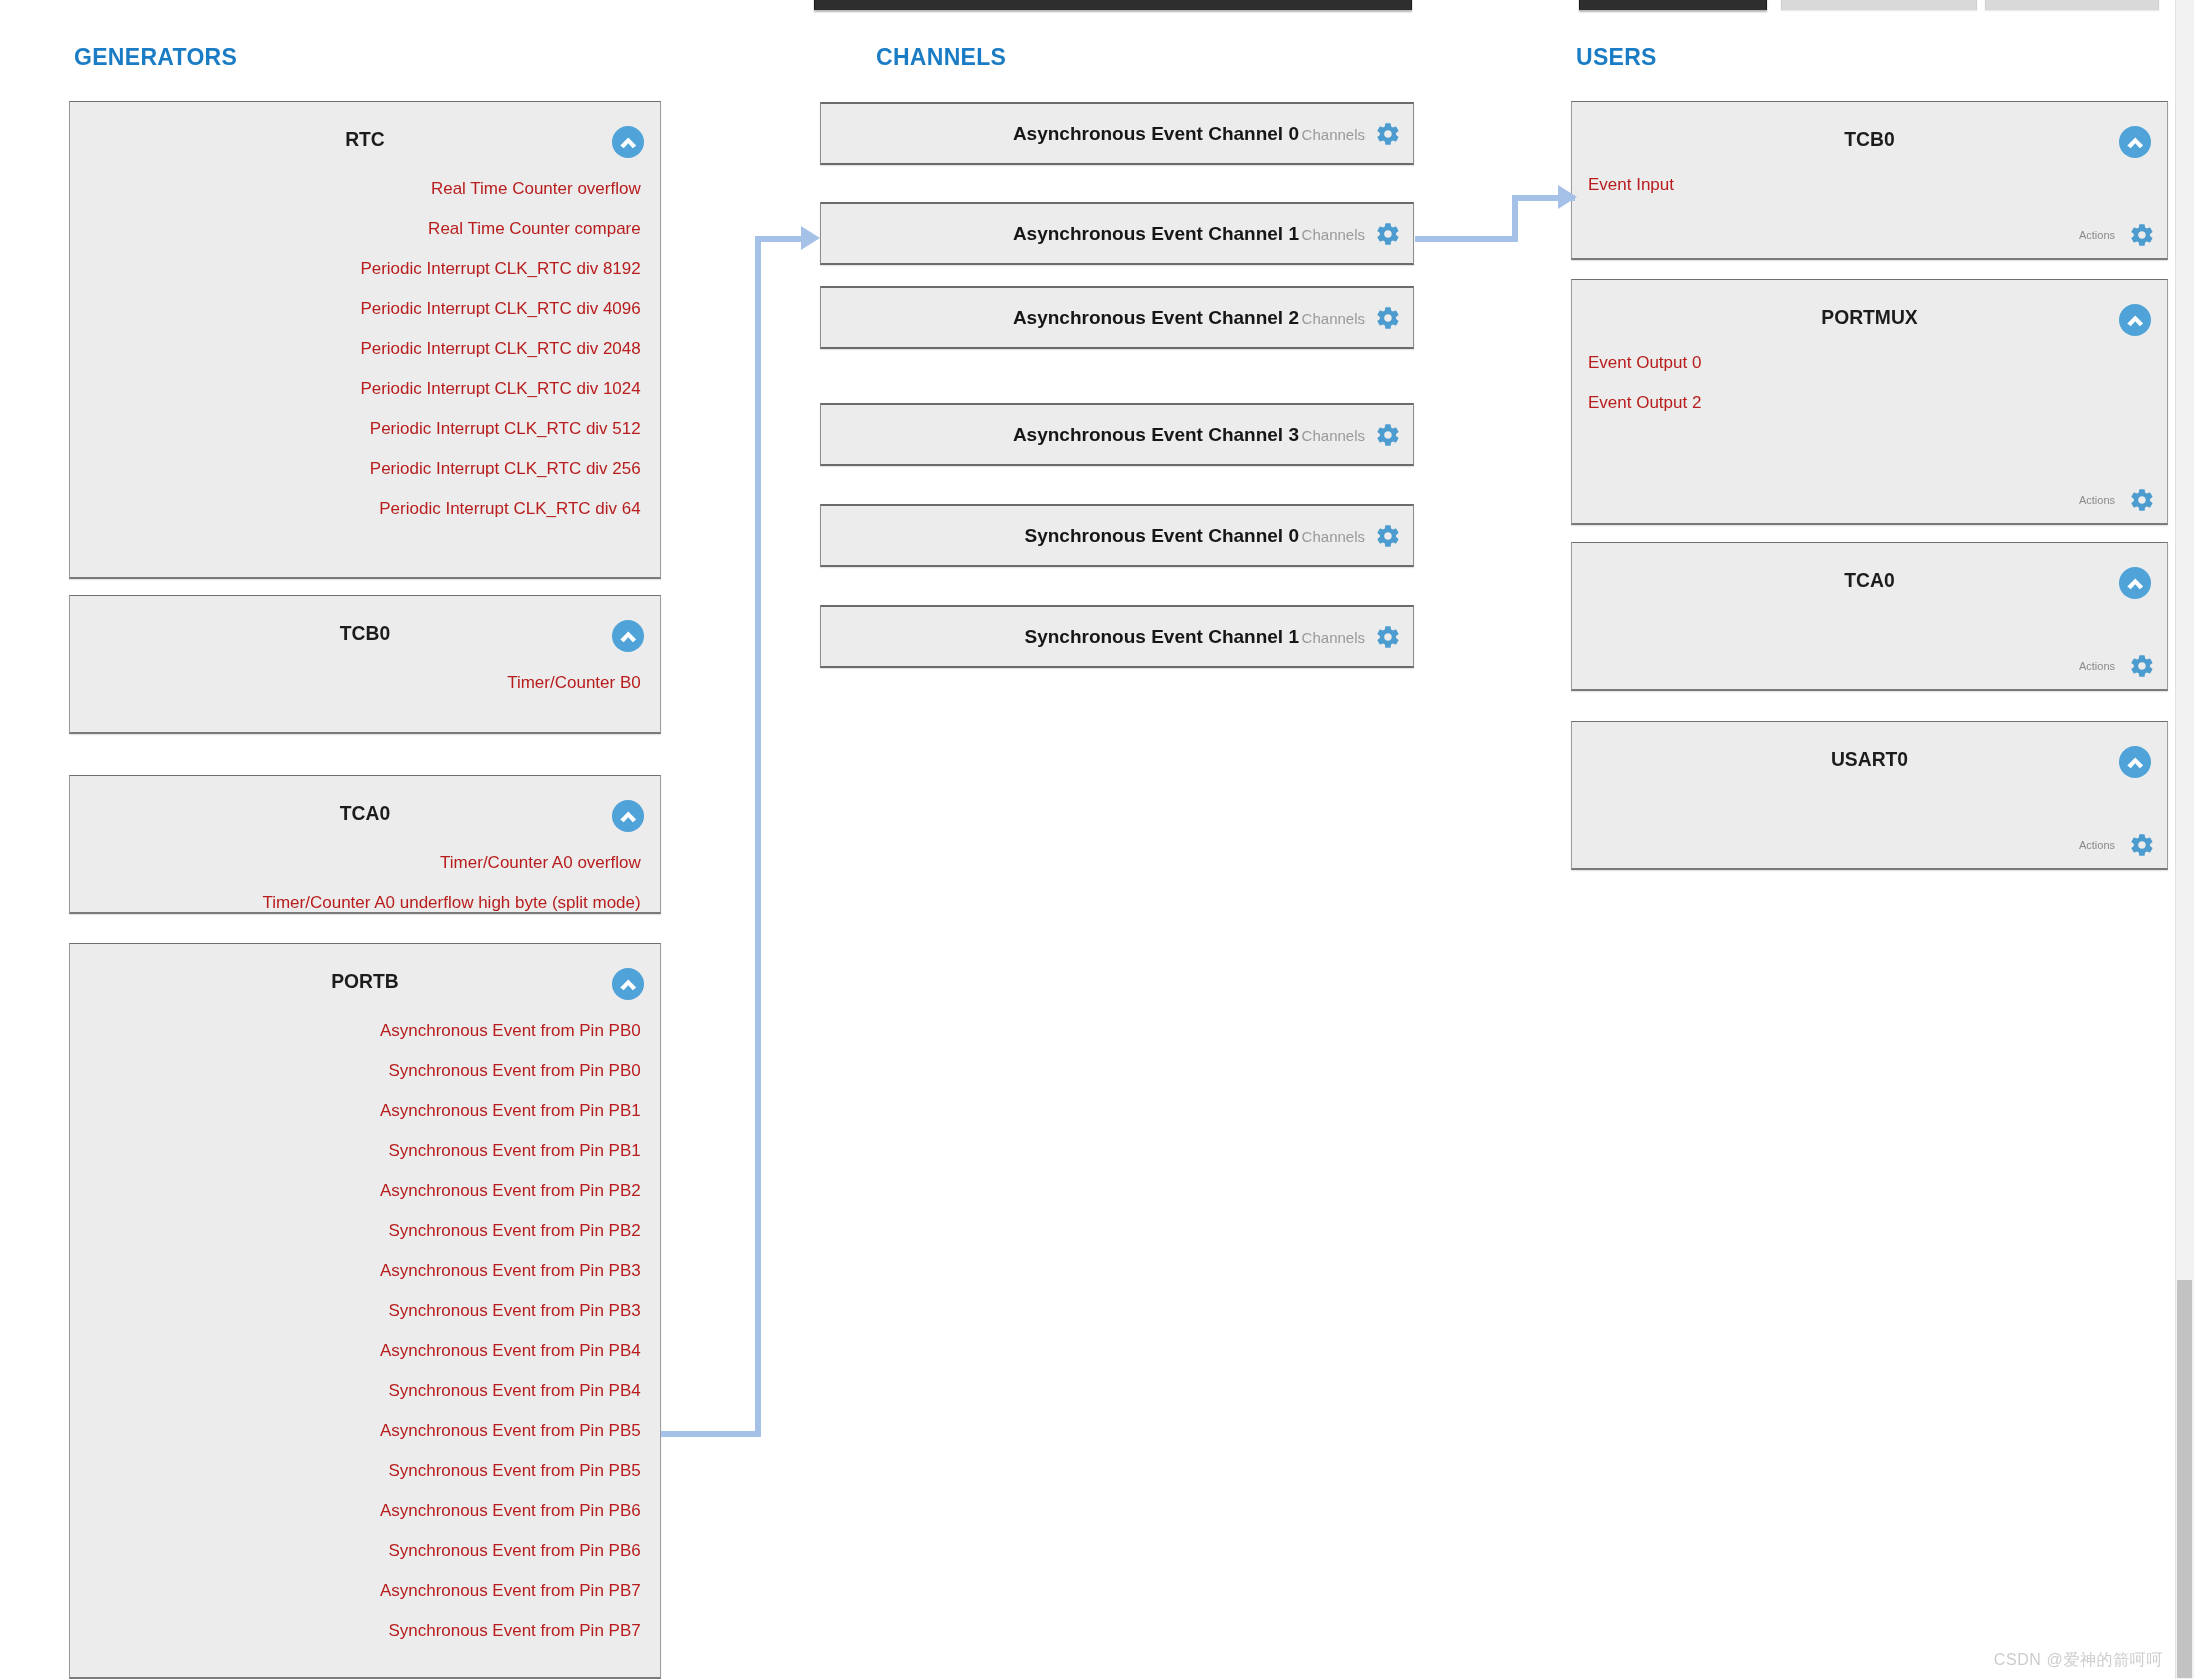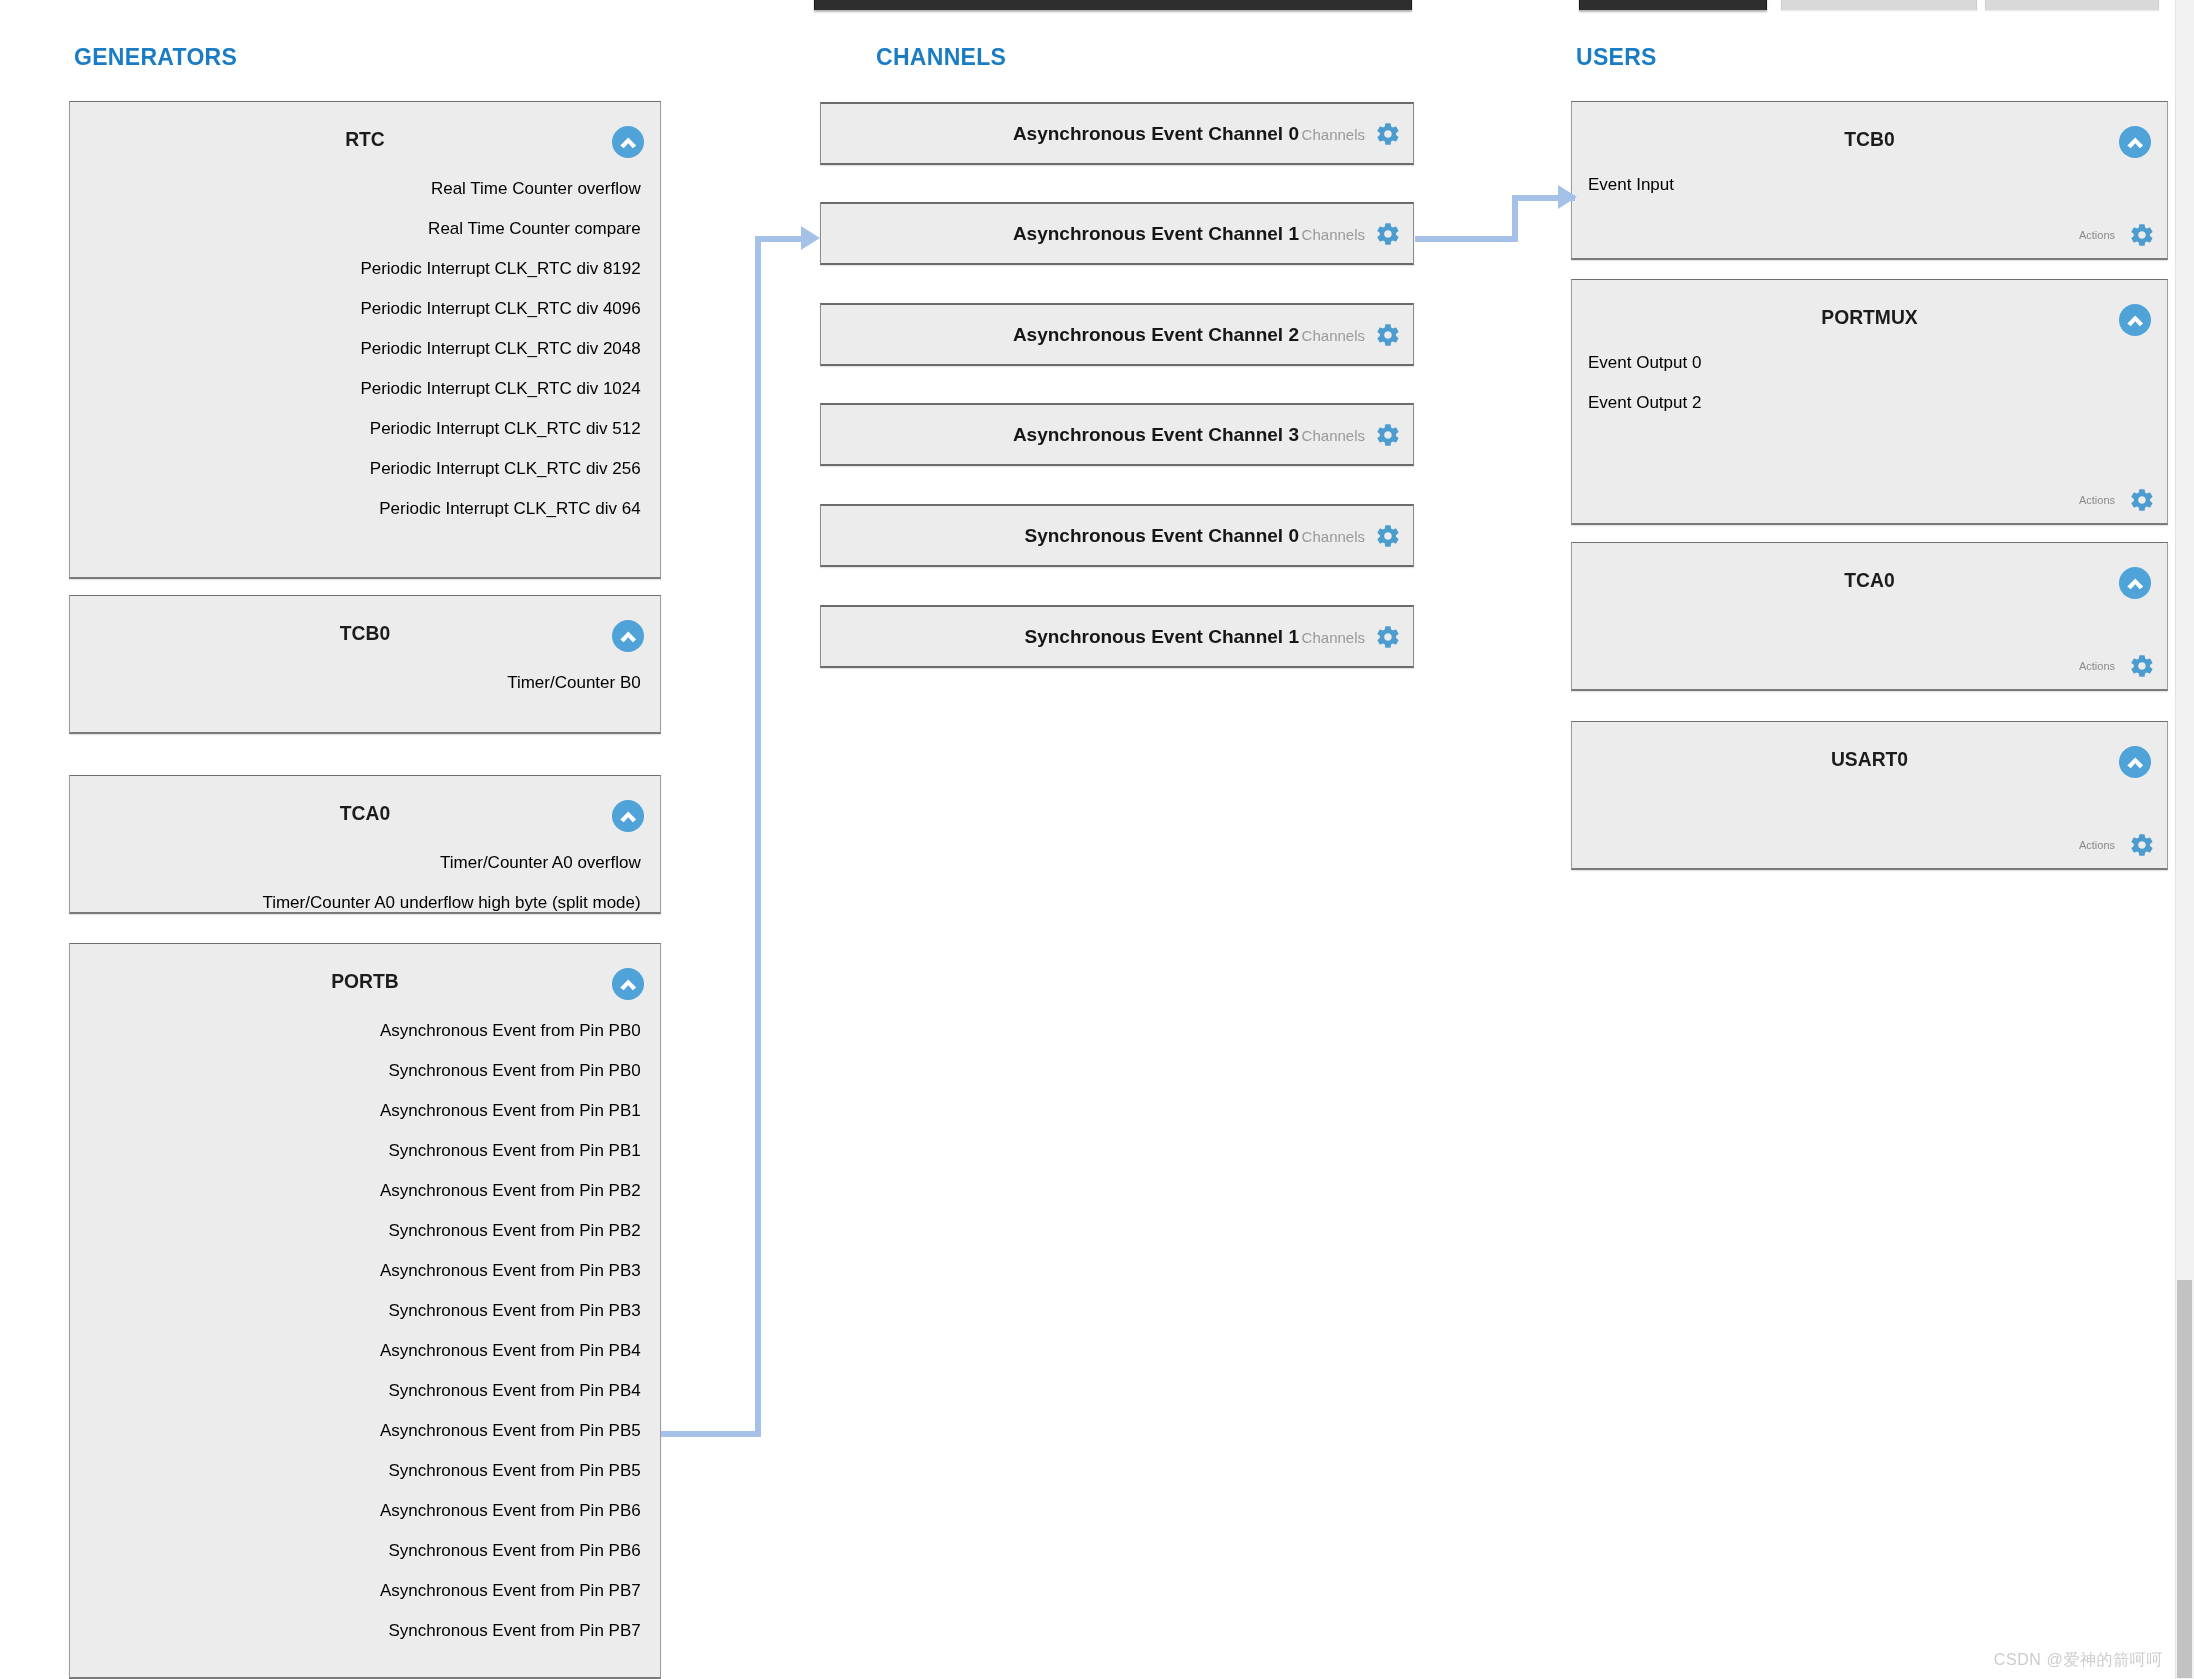--- a/index.html
+++ b/index.html
@@ -55,21 +55,21 @@
   }
   .chev svg { position:absolute; left:5.7px; top:7.4px; }
 
   .gear {
     position: absolute; width: 26px; height: 26px; cursor: pointer;
   }
 
   
   .items { position: absolute; left: 0; right: 19.3px; }
   .item {
-    font-size: 17px; color: #000000; line-height: 40px; height: 40px;
+    font-size: 17px; color: #b91c1c; line-height: 40px; height: 40px;
     white-space: nowrap; overflow: hidden;
   }
   .items.right .item { text-align: right; }
   .items.left  .item { text-align: left; padding-left: 16px; }
 
   .actions-label {
     position: absolute; font-size: 11px; color: #8a8a8a; white-space: nowrap; margin-top: 12px;
   }
 
   
@@ -220,21 +220,21 @@
   <div class="chan" style="top:202px;">
     <div class="chan-name">Asynchronous Event Channel 1</div>
     <div class="chan-sub">Channels</div>
     <div class="gear">
       <svg width="26" height="26" viewBox="0 0 24 24">
           <path fill="#4c9ccf" d="M19.4 13c.04-.32.06-.66.06-1s-.02-.68-.07-1l2.11-1.63c.19-.15.24-.42.12-.64l-2-3.46c-.12-.22-.39-.3-.61-.22l-2.49 1c-.52-.4-1.08-.73-1.69-.98l-.38-2.65C14.42 2.18 14.21 2 13.96 2h-4c-.25 0-.46.18-.49.42l-.38 2.65c-.61.25-1.17.59-1.69.98l-2.49-1c-.23-.09-.49 0-.61.22l-2 3.46c-.13.22-.07.49.12.64L4.54 11c-.05.32-.09.67-.09 1s.02.68.07 1l-2.11 1.63c-.19.15-.24.42-.12.64l2 3.46c.12.22.39.3.61.22l2.49-1c.52.4 1.08.73 1.69.98l.38 2.65c.04.24.24.42.49.42h4c.25 0 .46-.18.49-.42l.38-2.65c.61-.25 1.17-.59 1.69-.98l2.49 1c.23.09.49 0 .61-.22l2-3.46c.12-.22.07-.49-.12-.64L19.4 13zm-7.44 2.5c-1.93 0-3.5-1.57-3.5-3.5s1.57-3.5 3.5-3.5 3.5 1.57 3.5 3.5-1.57 3.5-3.5 3.5z"></path>
         </svg>
     </div>
   </div>
 
-  <div class="chan" style="top:303px;padding-left:20px;">
+  <div class="chan" style="top:286px;padding-left:20px;">
     <div class="chan-name">Asynchronous Event Channel 2</div>
     <div class="chan-sub">Channels</div>
     <div class="gear">
       <svg width="26" height="26" viewBox="0 0 24 24">
           <path fill="#4c9ccf" d="M19.4 13c.04-.32.06-.66.06-1s-.02-.68-.07-1l2.11-1.63c.19-.15.24-.42.12-.64l-2-3.46c-.12-.22-.39-.3-.61-.22l-2.49 1c-.52-.4-1.08-.73-1.69-.98l-.38-2.65C14.42 2.18 14.21 2 13.96 2h-4c-.25 0-.46.18-.49.42l-.38 2.65c-.61.25-1.17.59-1.69.98l-2.49-1c-.23-.09-.49 0-.61.22l-2 3.46c-.13.22-.07.49.12.64L4.54 11c-.05.32-.09.67-.09 1s.02.68.07 1l-2.11 1.63c-.19.15-.24.42-.12.64l2 3.46c.12.22.39.3.61.22l2.49-1c.52.4 1.08.73 1.69.98l.38 2.65c.04.24.24.42.49.42h4c.25 0 .46-.18.49-.42l.38-2.65c.61-.25 1.17-.59 1.69-.98l2.49 1c.23.09.49 0 .61-.22l2-3.46c.12-.22.07-.49-.12-.64L19.4 13zm-7.44 2.5c-1.93 0-3.5-1.57-3.5-3.5s1.57-3.5 3.5-3.5 3.5 1.57 3.5 3.5-1.57 3.5-3.5 3.5z"></path>
         </svg>
     </div>
   </div>
 
   <div class="chan" style="top:403px;">

